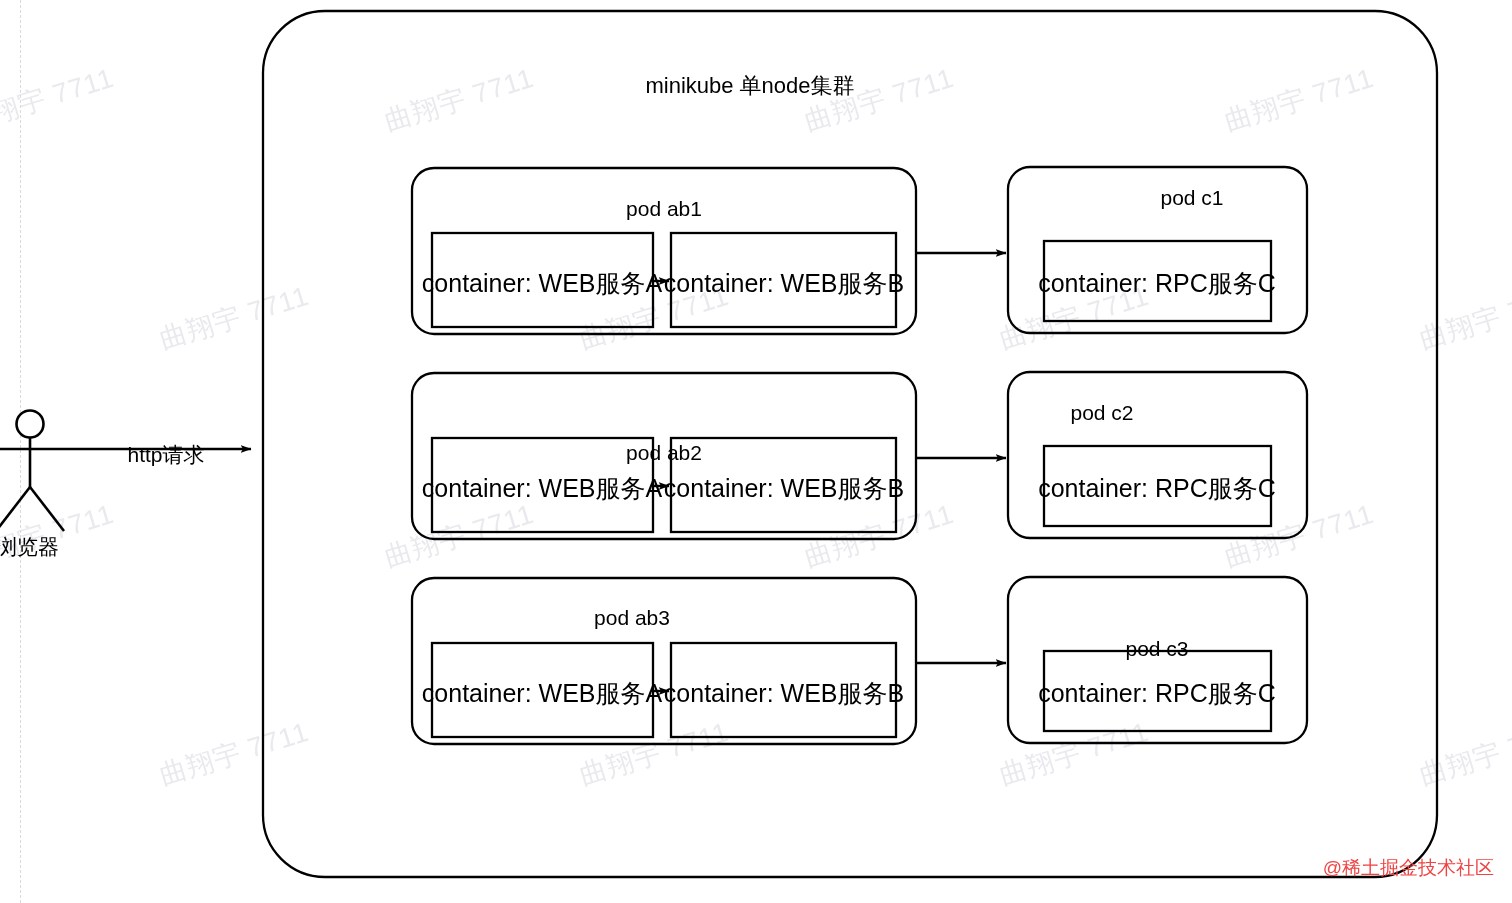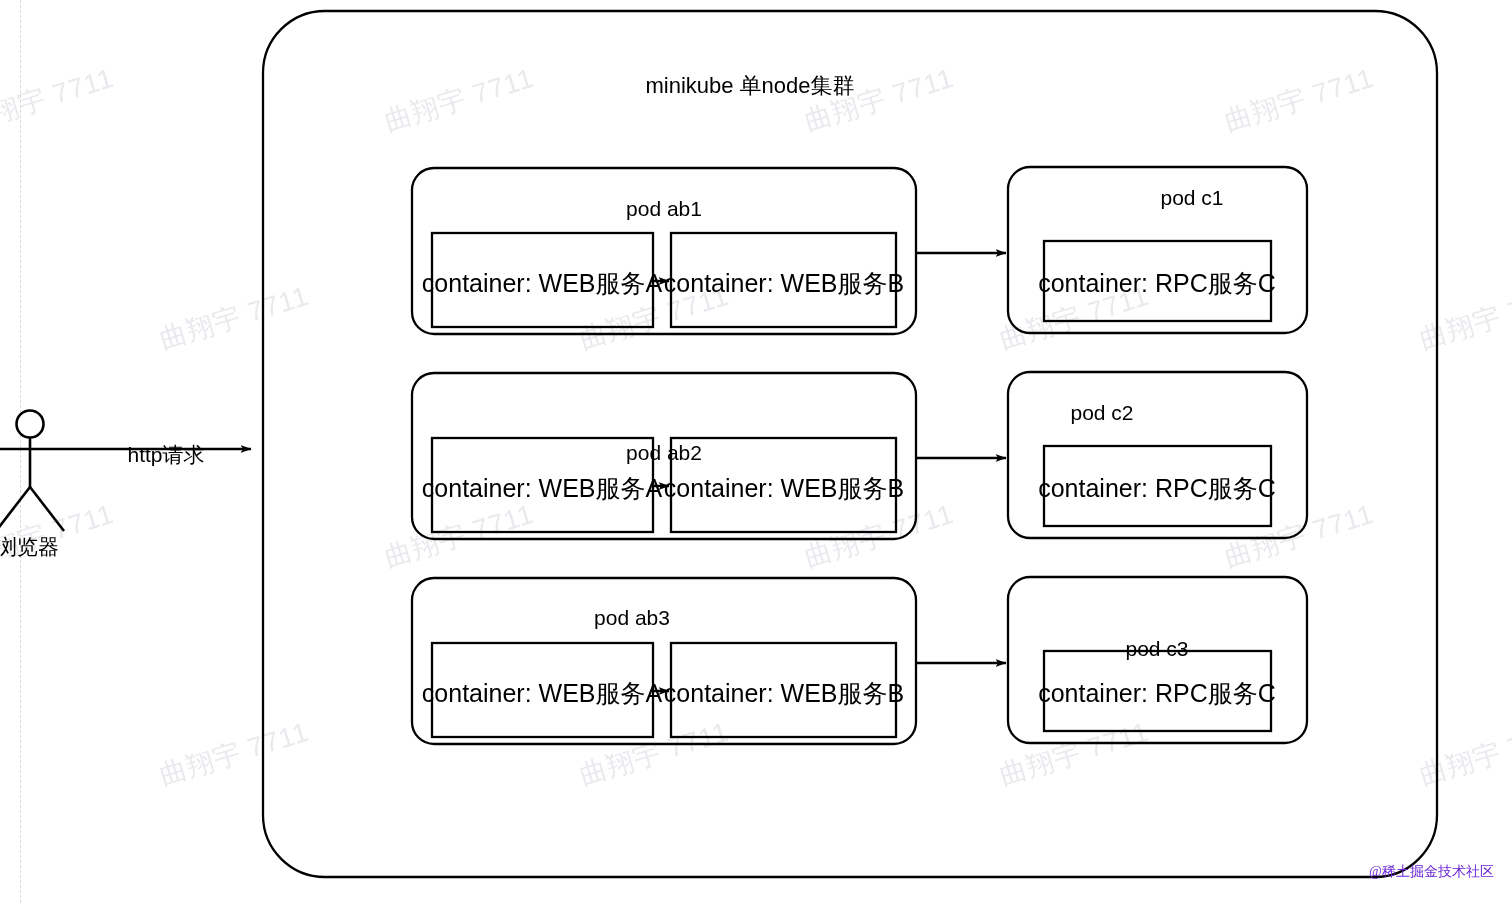--- a/index.html
+++ b/index.html
@@ -26,23 +26,23 @@
     transform: rotate(-17deg);
     transform-origin: left top;
     user-select: none;
     pointer-events: none;
     letter-spacing: 1px;
   }
   .wm-corner {
     position: absolute;
     right: 18px;
     bottom: 22px;
-    font-family: Liberation Serif, serif;
-    font-size: 14px;
-    color: #6d28d9;
+    font-family: Liberation Sans, sans-serif;
+    font-size: 19px;
+    color: #ef4444;
     white-space: nowrap;
     user-select: none;
     pointer-events: none;
   }
   
   .guide-line {
     position: absolute;
     left: 20px;
     top: 0;
     width: 0;

